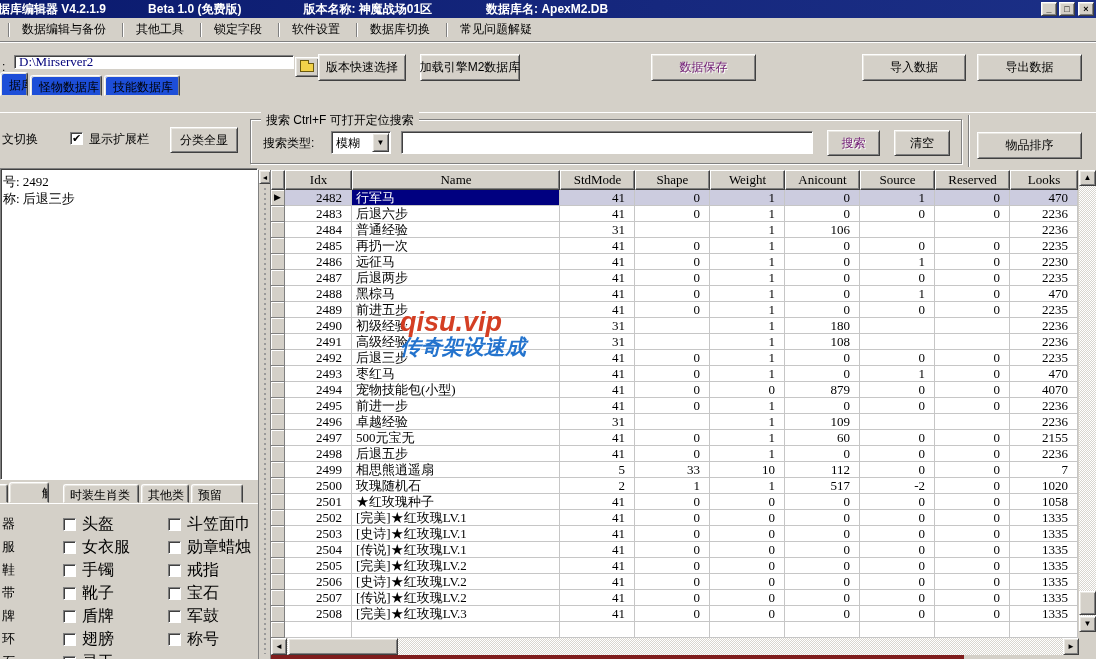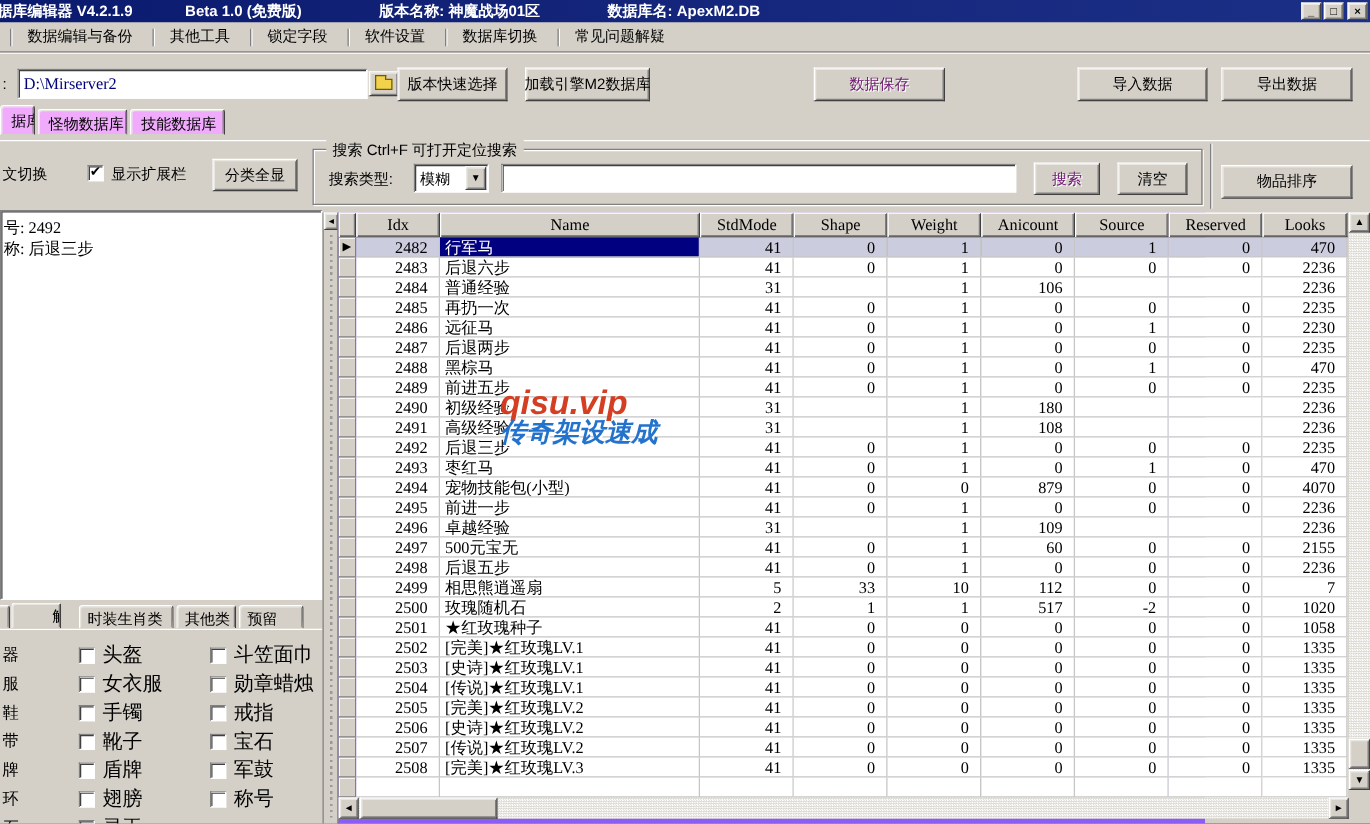--- a/index.html
+++ b/index.html
@@ -23,31 +23,31 @@
   .win-btn{width:16px;height:14px;margin-left:2px;font-size:9px;font-weight:bold;color:#000;
     display:flex;align-items:center;justify-content:center;line-height:10px;}
   
   .menubar{position:absolute;left:0;top:18px;width:1096px;height:24px;background:#d4d0c8;
     display:flex;align-items:center;border-bottom:1px solid #808080;box-shadow:0 1px 0 #ffffff;}
   .msep{width:2px;height:14px;margin:0 4px 0 8px;border-left:1px solid #808080;border-right:1px solid #ffffff;}
   .mitem{padding:2px 8px;white-space:nowrap;}
   
   .toolbar{position:absolute;left:0;top:42px;width:1096px;height:46px;}
   .path-label{position:absolute;left:2px;top:18px;}
-  .path-input{position:absolute;left:14px;top:13px;width:280px;height:24px;
+  .path-input{position:absolute;left:14px;top:13px;width:280px;height:14px;
     font-family:"Liberation Serif","DejaVu Serif",serif;font-size:13px;color:#00007a;
     padding:2px 4px;outline:none;}
   .folder-btn{position:absolute;left:295px;top:15px;width:24px;height:20px;}
   .folder-ic{position:relative;width:14px;height:9px;background:#f2d24a;border:1px solid #6b5a10;}
   .folder-ic:before{content:"";position:absolute;left:-1px;top:-4px;width:7px;height:3px;
     background:#f2d24a;border:1px solid #6b5a10;border-bottom:none;}
   
   .tabrow{position:absolute;left:0;top:88px;width:1096px;height:24px;}
-  .dbtab{position:absolute;bottom:4px;height:21px;padding:3px 8px 0 8px;white-space:nowrap;
-    background:#f0abfc;border:1px solid;border-color:#ffffff #404040 #d4d0c8 #ffffff;
+  .dbtab{position:absolute;bottom:16px;height:21px;padding:3px 8px 0 8px;white-space:nowrap;
+    background:#1d4ed8;border:1px solid;border-color:#ffffff #404040 #d4d0c8 #ffffff;
     border-radius:3px 3px 0 0;box-shadow:inset 1px 1px 0 #e8e6e0, inset -1px 0 0 #808080;overflow:hidden;}
   .dbtab.active{height:24px;z-index:2;padding-top:4px;}
   .filterrow{position:absolute;left:0;top:112px;width:1096px;height:54px;border-top:1px solid #ffffff;}
   
   .lang-frag{position:absolute;left:2px;top:18px;}
   .cbox{width:13px;height:13px;background:#fff;border:1px solid;border-color:#808080 #fff #fff #808080;
     box-shadow:inset 1px 1px 0 #404040;display:flex;align-items:center;justify-content:center;
     font-size:11px;line-height:11px;font-weight:bold;}
   .ext-check{position:absolute;left:70px;top:19px;}
   .ext-label{position:absolute;left:89px;top:18px;}
@@ -78,21 +78,21 @@
   .ck-item{position:absolute;top:0;display:flex;align-items:center;gap:6px;
     font-family:"Liberation Serif","DejaVu Serif",serif;font-size:16px;}
   
   .vstrip{position:absolute;left:258px;top:4px;width:12px;height:489px;background:#d4d0c8;
     border-left:1px solid #808080;}
   .vstrip .dots{position:absolute;left:5px;top:18px;width:2px;height:466px;
     background:repeating-linear-gradient(#9a9a9a 0 2px,transparent 2px 5px);}
   .vstrip-btn{position:absolute;left:0;top:0;width:12px;height:14px;font-size:7px;
     display:flex;align-items:center;justify-content:center;}
   
-  .grid{position:absolute;left:270px;top:4px;width:694px;height:489px;background:#8b5cf6;
+  .grid{position:absolute;left:270px;top:4px;width:694px;height:489px;background:#7f1d1d;
     border-left:1px solid #808080;font-family:"Liberation Serif","DejaVu Serif",serif;font-size:13px;}
   .ghead{position:absolute;left:0;top:0;height:20px;display:flex;}
   .hcell{height:20px;background:#d4d0c8;border:1px solid;border-color:#ffffff #404040 #404040 #ffffff;
     box-shadow:inset -1px -1px 0 #808080;display:flex;align-items:center;justify-content:center;
     font-size:13px;overflow:hidden;white-space:nowrap;}
   .gbody{position:absolute;left:0;top:20px;}
   .grow{display:flex;height:16px;}
   .gcell{height:16px;border-right:1px solid #c6c6c6;border-bottom:1px solid #c6c6c6;
     overflow:hidden;white-space:nowrap;line-height:15px;background:#fff;}
   .gcell.num{text-align:right;padding-right:9px;}

